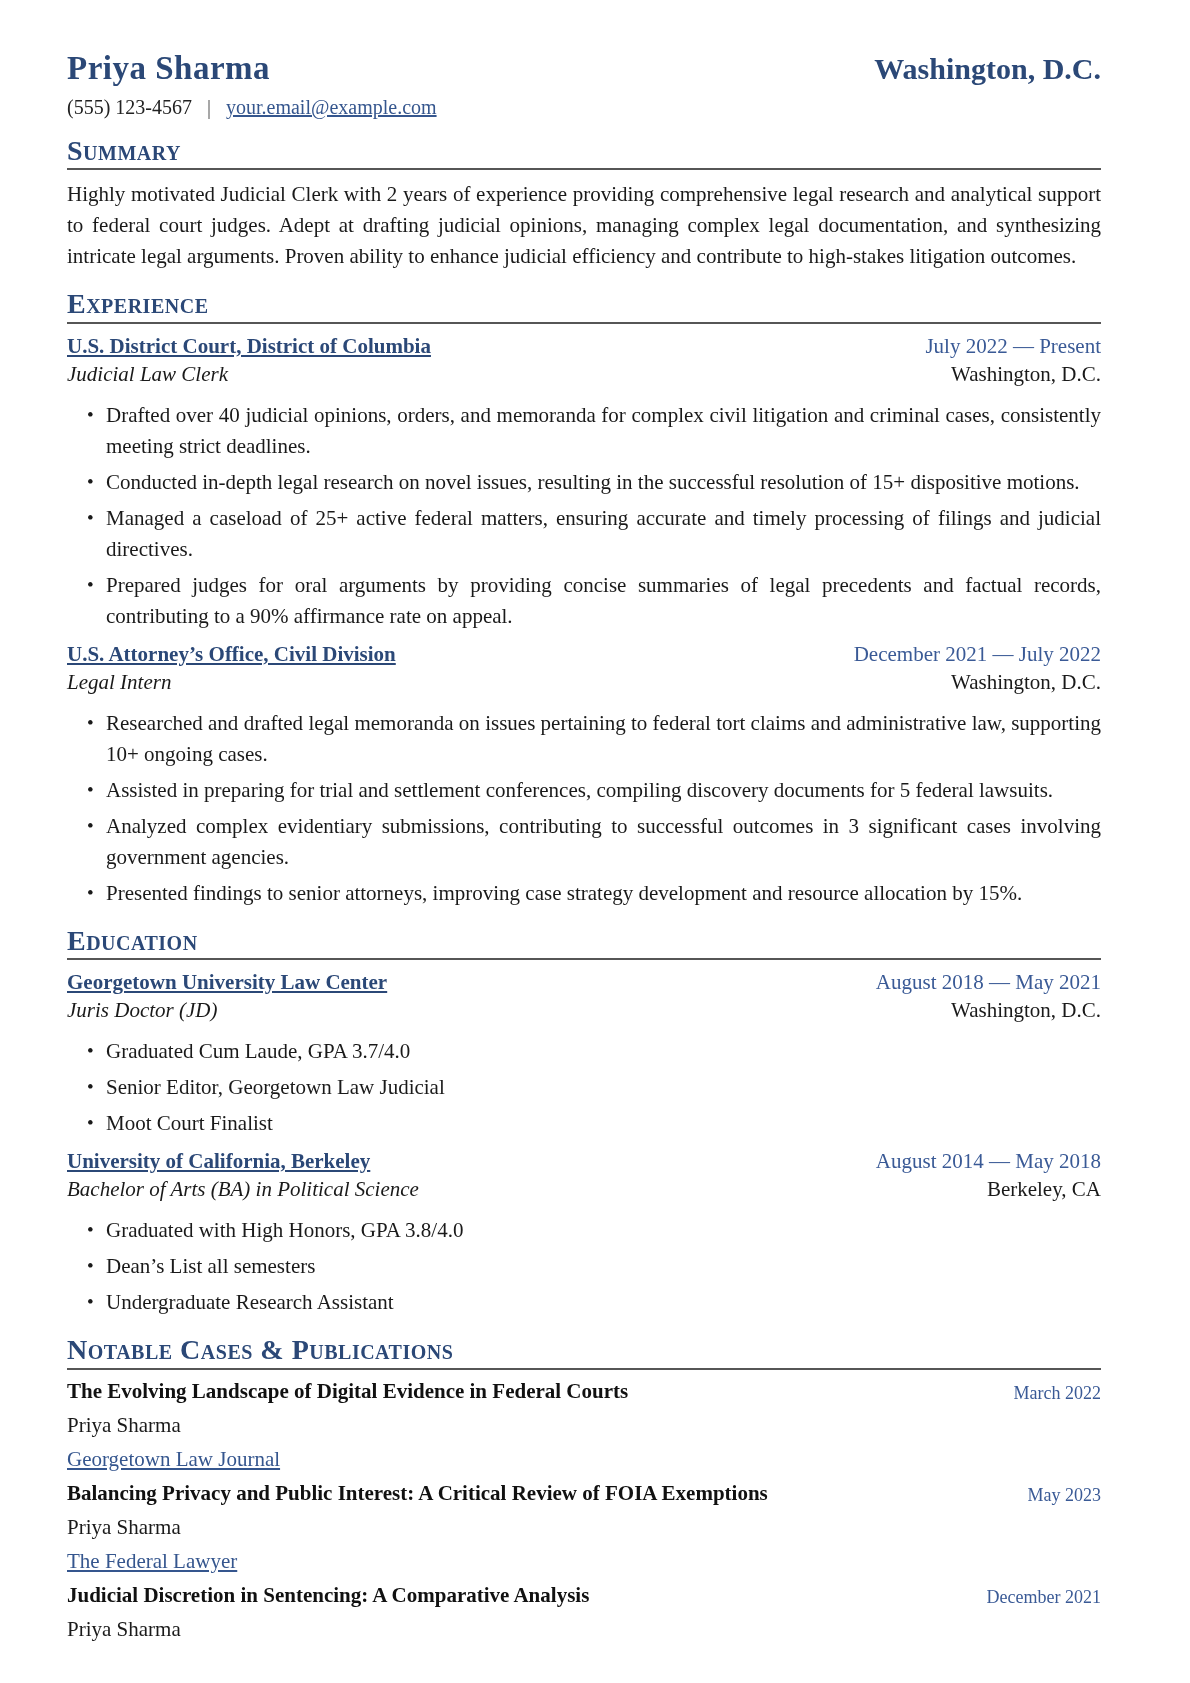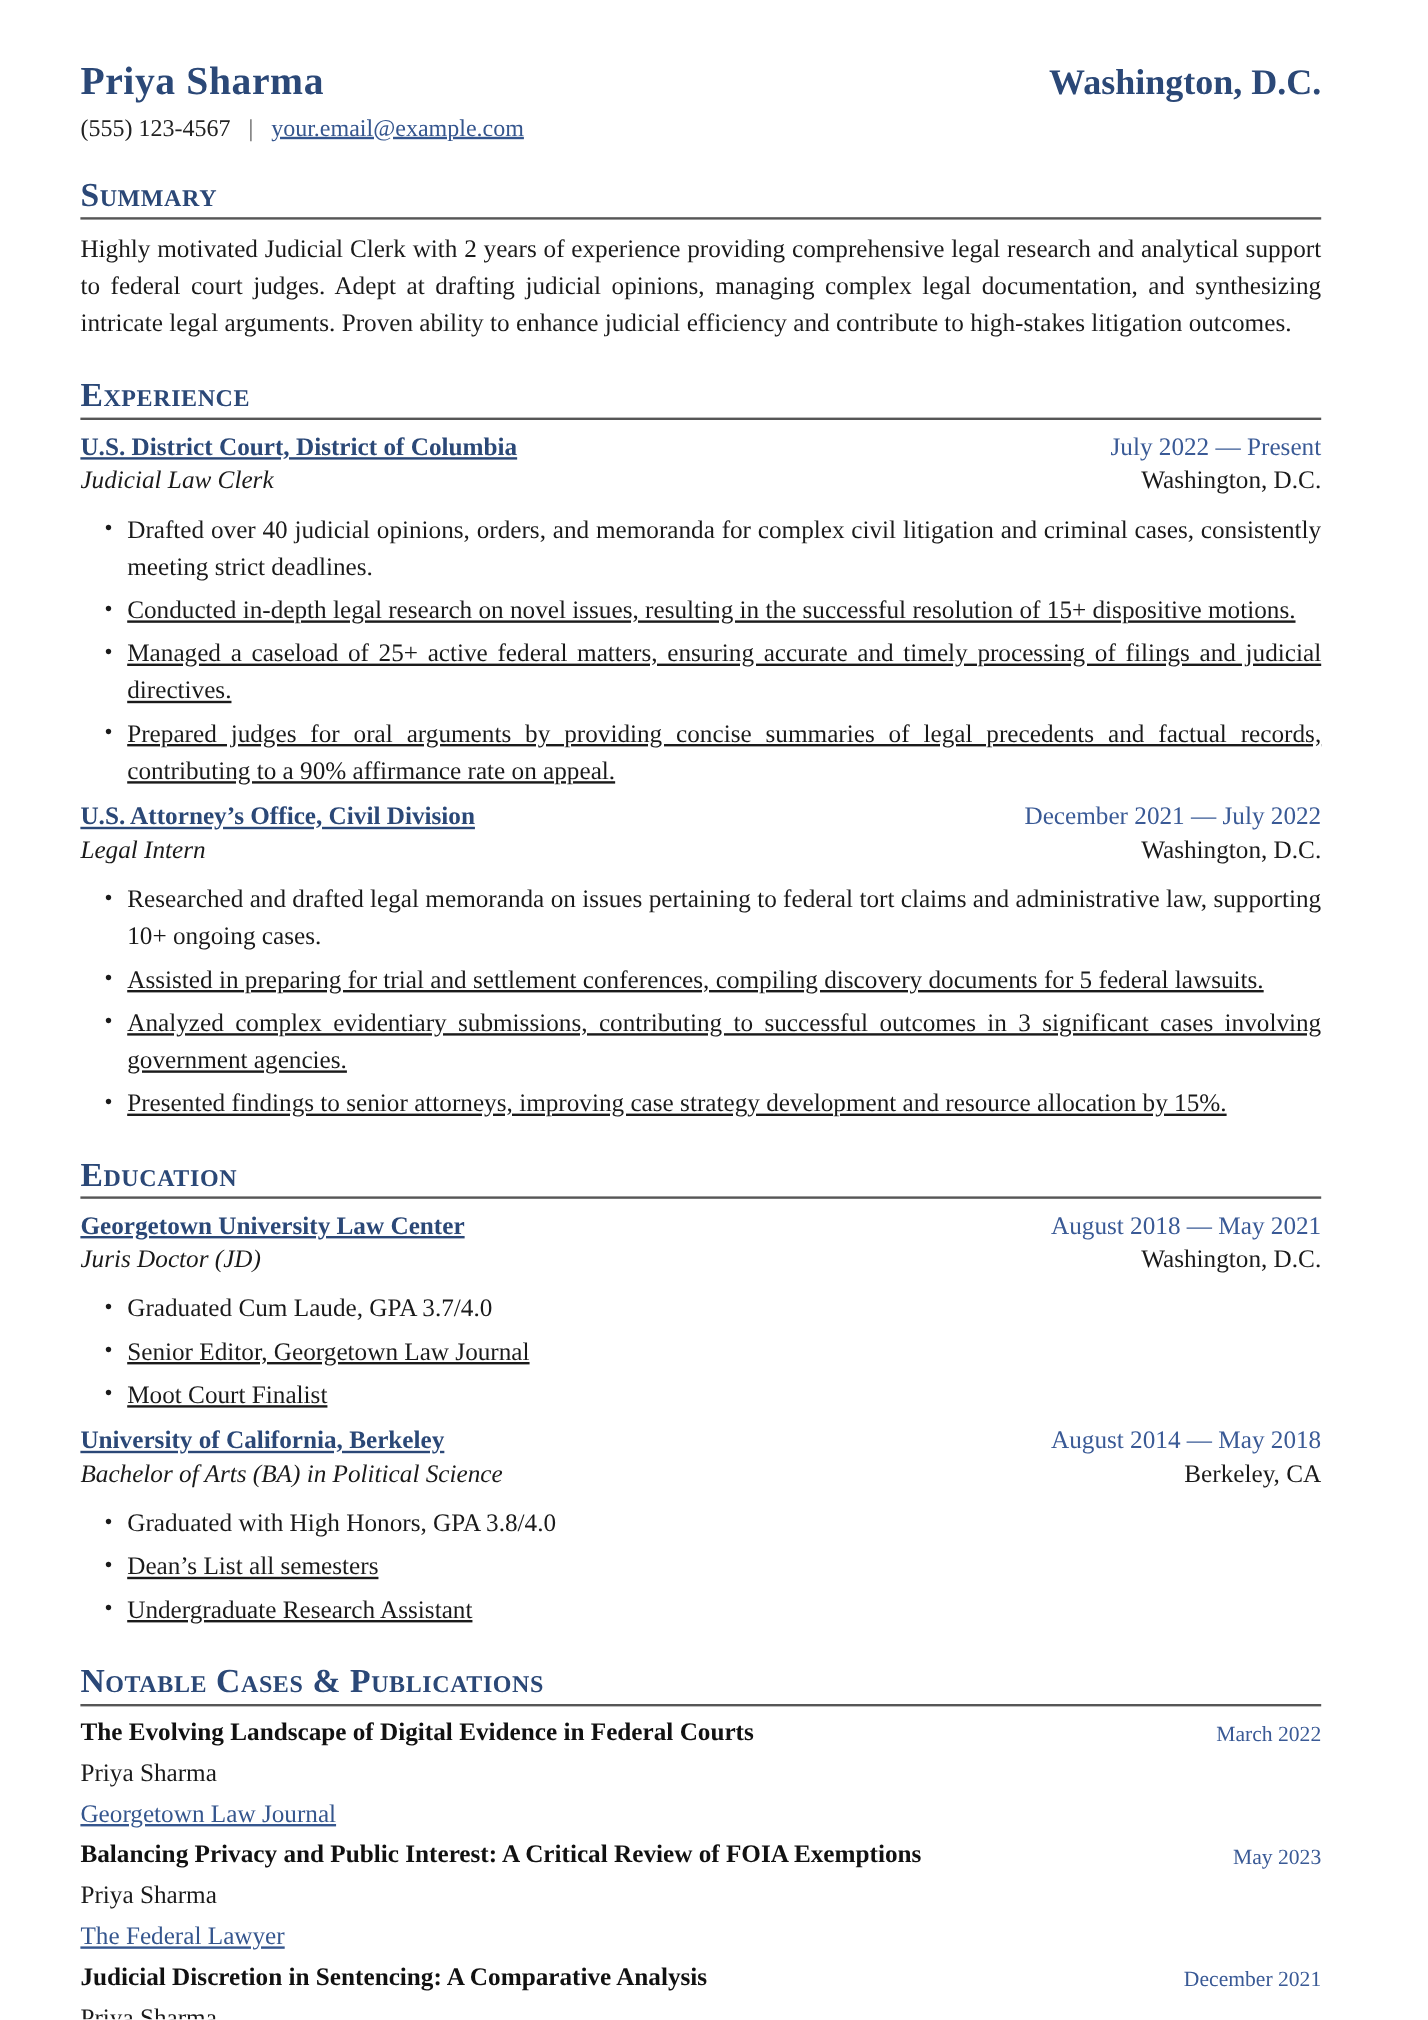--- a/index.html
+++ b/index.html
@@ -41,21 +41,21 @@
   }
   .contact .sep { color: #555; margin: 0 10px; }
   a.link, .link {
     color: #35568e;
     text-decoration: underline;
     cursor: pointer;
   }
 
   
   .section-title {
-    margin-top: 30px;
+    margin-top: 17px;
     font-variant: small-caps;
     font-weight: 600;
     font-size: 28px;
     line-height: 1.05;
     color: #2b4877;
     letter-spacing: 0.5px;
     border-bottom: 2px solid #565656;
     padding-bottom: 3px;
   }
   .para {
@@ -99,21 +99,21 @@
     margin: 13px 0 10px 0;
     padding-left: 14px;
   }
   ul.bullets li {
     position: relative;
     padding-left: 25px;
     font-size: 21px;
     line-height: 31px;
     text-align: justify;
   }
-  ul.bullets li + li { margin-top: 5px; text-decoration: underline; }
+  ul.bullets li + li { margin-top: 5px; }
   ul.bullets li::before {
     content: "\2022";
     position: absolute;
     left: 6px;
     top: -1px;
     font-size: 19px;
     color: #1a1a1a;
   }
 
   
@@ -188,21 +188,21 @@
     <div class="entry-head">
       <a class="entry-org">Georgetown University Law Center</a>
       <span class="entry-date">August 2018 — May 2021</span>
     </div>
     <div class="entry-sub">
       <span class="entry-role">Juris Doctor (JD)</span>
       <span class="entry-loc">Washington, D.C.</span>
     </div>
     <ul class="bullets">
       <li>Graduated Cum Laude, GPA 3.7/4.0</li>
-      <li>Senior Editor, Georgetown Law Journal</li>
+      <li>Senior Editor, Georgetown Law Judicial</li>
       <li>Moot Court Finalist</li>
     </ul>
   </div>
 
   <div>
     <div class="entry-head tight">
       <a class="entry-org">University of California, Berkeley</a>
       <span class="entry-date">August 2014 — May 2018</span>
     </div>
     <div class="entry-sub">

